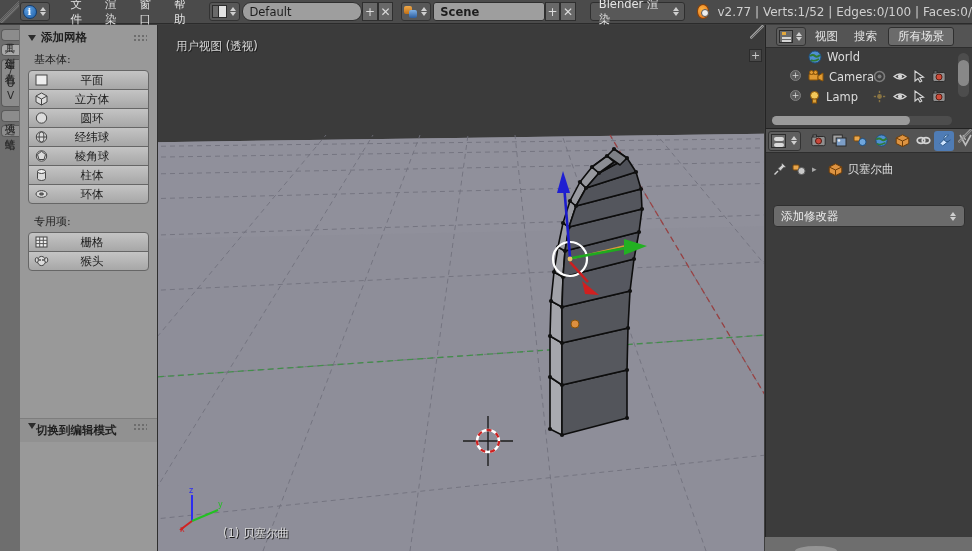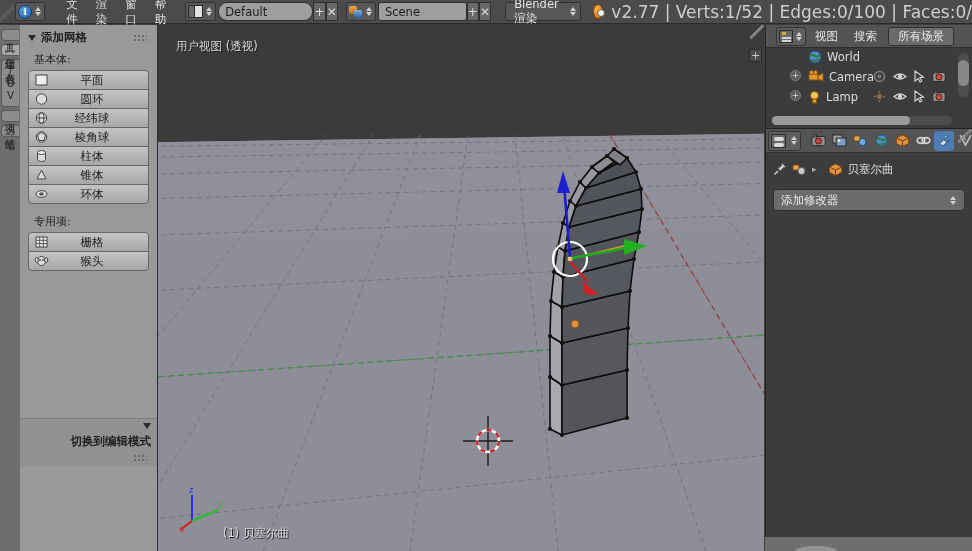--- a/index.html
+++ b/index.html
@@ -78,21 +78,21 @@
   }
   .blender-logo {
     width:15px;height:15px;border-radius:50%;
     background:radial-gradient(circle at 40% 35%,#ffb340,#e06d1a);
     border:1px solid #8a4208; position:relative;
   }
   .blender-logo::after{
     content:"";position:absolute;left:3px;top:4px;width:6px;height:6px;
     border-radius:50%;background:#eee;border:1px solid #555;
   }
-  .status-txt { color:#cfcfcf; font-size:17px; white-space:nowrap; }
+  .status-txt { color:#cfcfcf; font-size:12px; white-space:nowrap; }
 
   
   .viewport {
     position:absolute; left:158px; top:25px; width:606px; height:526px;
     overflow:hidden; background:#737373;
   }
   .vp-header {
     position:absolute;left:0;top:0;width:100%;height:22px;background:#3b3b3b;
     z-index:5;
   }
@@ -157,23 +157,23 @@
   .tool-btn:first-child { border-radius:4px 4px 0 0; }
   .tool-btn:last-child { border-radius:0 0 4px 4px; margin-bottom:0;}
   .tool-btn .ico {
     width:22px;height:18px;margin-left:1px;display:flex;align-items:center;justify-content:center;
     flex:none;
   }
   .tool-btn .lbl { flex:1; text-align:center; padding-right:16px; }
   .gap { height:6px; }
 
   .panel-head2 {
-    display:flex; align-items:flex-end; padding:4px 6px 4px 8px; gap:5px;
+    display:flex; align-items:flex-start; padding:4px 6px 4px 8px; 
     color:#1f1f1f; font-size:11.5px; font-weight:bold;
-    background:#919191; border-top:1px solid #7d7d7d;flex-direction:column;
+    background:#919191; border-top:1px solid #7d7d7d;
   }
 
   
   .outliner {
     position:absolute; left:765px; top:25px; width:207px; height:103px;
     background:#3c3c3c; border-left:1px solid #242424;
   }
   .ol-header {
     height:23px; background:#545454; display:flex; align-items:center; gap:2px;
     padding:0 10px; border-bottom:1px solid #2e2e2e;
@@ -233,21 +233,21 @@
     border-radius:3px;
   }
   .pr-tab.active { background:#4f7cb5; }
   .pr-crumb {
     height:24px; display:flex; align-items:center; gap:5px; padding:0 7px;
     background:#3c3c3c; color:#dcdcdc; font-size:11.5px; margin-top:4px;
   }
   .pin-ico { width:14px;height:14px; }
   .crumb-arrow { color:#aaa; font-size:9px; }
   .add-mod {
-    margin:8px 7px 0 7px; height:22px; background:#6b6b6b;
+    margin:24px 7px 0 7px; height:22px; background:#6b6b6b;
     border:1px solid #2f2f2f; border-radius:4px;
     display:flex; align-items:center; padding:0 7px;
     color:#ececec; font-size:11.5px;
   }
   .add-mod .sp { margin-left:auto; }
   .pr-corner-grip{
     position:absolute;right:0;top:0;width:14px;height:14px;
     background:linear-gradient(135deg,transparent 40%,#999 40%,transparent 46%,#999 46%,transparent 52%,#999 52%,transparent 58%);
   }
   .bottom-blob{
@@ -298,21 +298,21 @@
     <div class="icon-btn">
       <span class="scene-icon" style="display:block;position:relative;">
         <b style="left:0;top:1px;background:linear-gradient(#f0a94a,#c06f14);"></b>
         <b style="left:5px;top:5px;background:linear-gradient(#7fb2e8,#2d5e9e);"></b>
       </span>
       <span class="spinner">
           <i class="up"></i>
           <i class="dn"></i>
         </span>
     </div>
-    <div class="textfield" style="width:130px;">Scene</div>
+    <div class="textfield" style="width:130px;font-weight:bold;">Scene</div>
     <div class="sq-btn">+</div>
     <div class="sq-btn" style="margin-right:14px;">✕</div>
 
     <div class="engine-sel" style="width:110px;">
       <span>Blender 渲染</span>
       <span class="spinner" style="margin-left:auto;">
           <i class="up"></i>
           <i class="dn"></i>
         </span>
     </div>
@@ -494,20 +494,30 @@
           <span class="ico">
             <svg width="15" height="14" viewBox="0 0 15 14">
                 <rect x="2" y="2" width="11" height="10" fill="#eee" stroke="#444"></rect>
               </svg>
           </span>
           <span class="lbl">平面</span>
         </div>
         <div class="tool-btn">
           <span class="ico">
             <svg width="15" height="14" viewBox="0 0 15 14">
+                <polygon points="7.5,1 13,4 13,10 7.5,13 2,10 2,4" fill="#dcdcdc" stroke="#444"></polygon>
+                <polyline points="2,4 7.5,7 13,4" fill="none" stroke="#444"></polyline>
+                <line x1="7.5" y1="7" x2="7.5" y2="13" stroke="#444"></line>
+              </svg>
+          </span>
+          <span class="lbl">立方体</span>
+        </div>
+        <div class="tool-btn">
+          <span class="ico">
+            <svg width="15" height="14" viewBox="0 0 15 14">
                 <circle cx="7.5" cy="7" r="5.2" fill="#dcdcdc" stroke="#444"></circle>
               </svg>
           </span>
           <span class="lbl">圆环</span>
         </div>
         <div class="tool-btn">
           <span class="ico">
             <svg width="15" height="14" viewBox="0 0 15 14">
                 <circle cx="7.5" cy="7" r="5.2" fill="#dcdcdc" stroke="#444"></circle>
                 <ellipse cx="7.5" cy="7" rx="2.4" ry="5.2" fill="none" stroke="#444"></ellipse>
@@ -526,28 +536,20 @@
           <span class="lbl">棱角球</span>
         </div>
         <div class="tool-btn">
           <span class="ico">
             <svg width="15" height="14" viewBox="0 0 15 14">
                 <path d="M3.5,3.5 h8 v7 a4,2 0 0 1 -8,0 z" fill="#dcdcdc" stroke="#444"></path>
                 <ellipse cx="7.5" cy="3.5" rx="4" ry="2" fill="#f2f2f2" stroke="#444"></ellipse>
               </svg>
           </span>
           <span class="lbl">柱体</span>
-        </div>
-        <div class="tool-btn">
-          <span class="ico">
-            <svg width="15" height="14" viewBox="0 0 15 14">
-                <path d="M7.5,2 L12,11 H3 Z" fill="#dcdcdc" stroke="#444"></path>
-              </svg>
-          </span>
-          <span class="lbl">锥体</span>
         </div>
         <div class="tool-btn">
           <span class="ico">
             <svg width="15" height="14" viewBox="0 0 15 14">
                 <ellipse cx="7.5" cy="7" rx="5.5" ry="3.4" fill="#dcdcdc" stroke="#444"></ellipse>
                 <ellipse cx="7.5" cy="7" rx="2" ry="1.1" fill="#6b6b6b" stroke="#444"></ellipse>
               </svg>
           </span>
           <span class="lbl">环体</span>
         </div>

